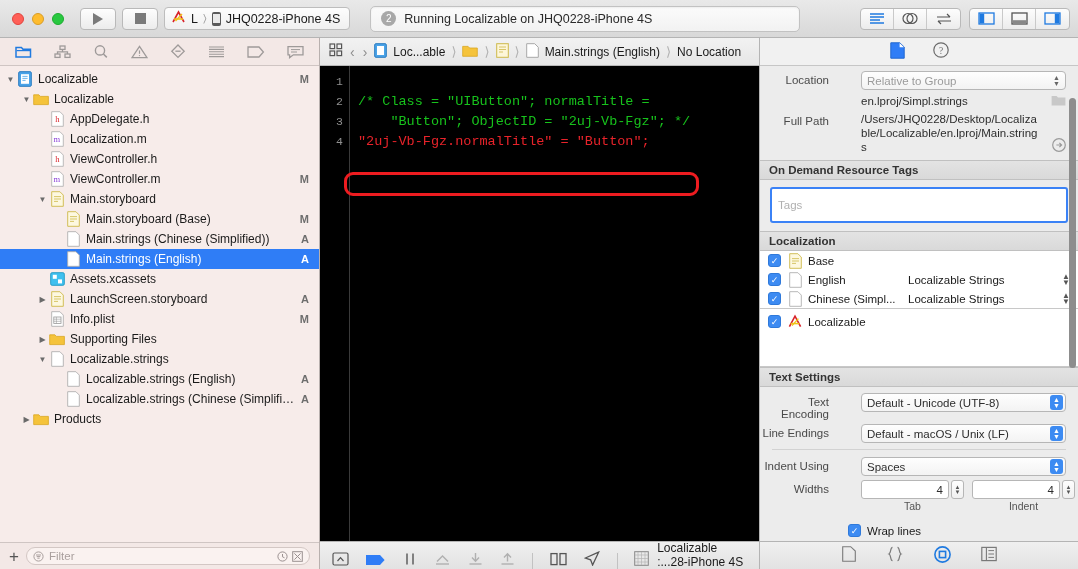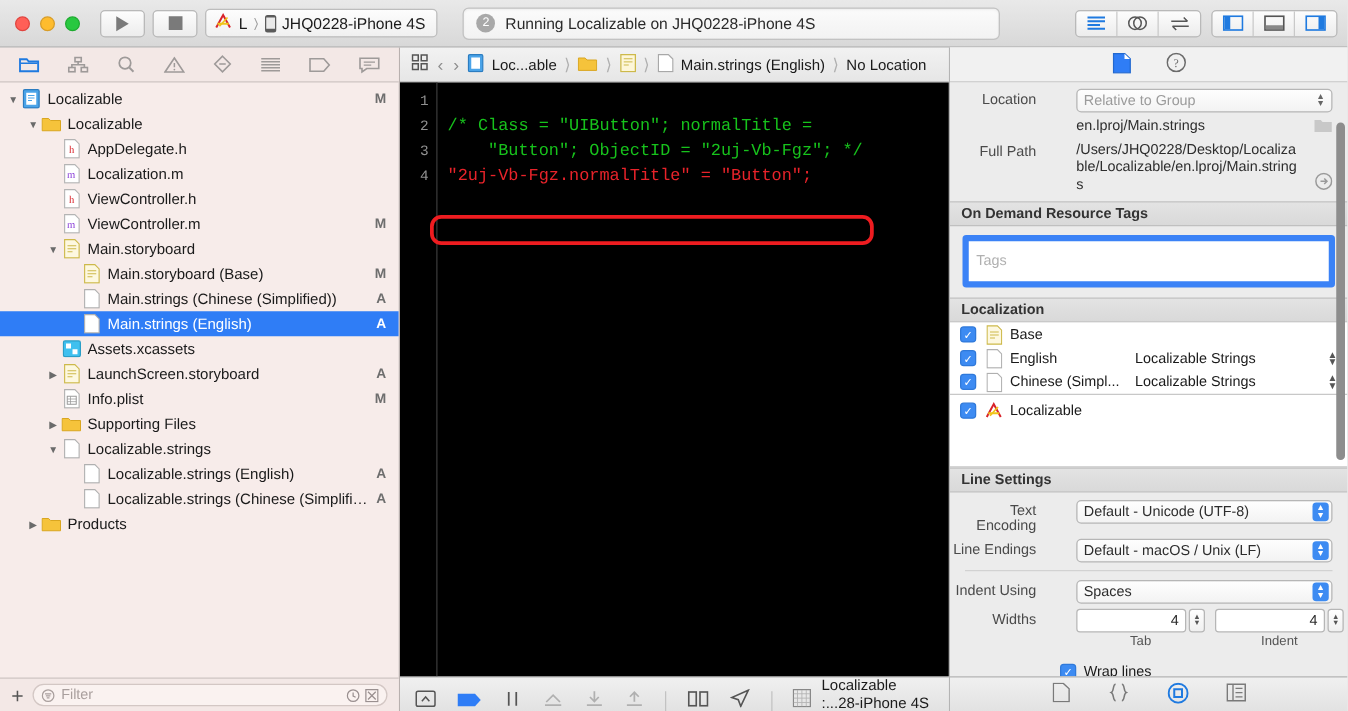--- a/index.html
+++ b/index.html
@@ -202,21 +202,21 @@
   .path-txt { font-size: 11.5px; color: #2d2d2d; line-height: 14px; word-break: break-all; }
 
   .sec-hd {
     background: linear-gradient(#e3e3e3, #d9d9d9);
     border-top: 1px solid #c0c0c0; border-bottom: 1px solid #c0c0c0;
     font-size: 11.5px; font-weight: bold; color: #333;
     padding: 3px 9px; margin-top: 6px;
   }
   .tags-field {
     margin: 7px 10px 8px 10px; height: 32px;
-    border: 5px solid #3b82f6; border-radius: 3px; background: #fff;
+    border: 2px solid #3b82f6; border-radius: 3px; background: #fff;
     display: flex; align-items: center; padding: 16px 6px; color: #b0b0b0; font-size: 11.5px;
   }
   .loc-list { background: #fff; border-bottom: 1px solid #c8c8c8; }
   .loc-row { height: 19px; display: flex; align-items: center; padding: 0 8px; font-size: 11.5px; }
   .cb {
     width: 13px; height: 13px; flex: 0 0 13px; border-radius: 3px;
     background: #3d8bf2; border: 1px solid #2f79da;
     display: flex; align-items: center; justify-content: center;
     color: #fff; font-size: 9px; margin-right: 6px;
   }
@@ -798,21 +798,21 @@
             <div class="popup grey">
               <span>Relative to Group</span>
               <span class="stepper">▲<br>▼</span>
             </div>
           </div>
         </div>
 
         <div class="insp-row">
           <div class="insp-lab"></div>
           <div class="insp-val" style="display:flex;align-items:flex-start;">
-            <span class="path-txt">en.lproj/Main.strings</span>
+            <span class="path-txt">en.lproj/Simpl.strings</span>
             <span style="margin-left:auto;">
               <svg width="15" height="12" viewBox="0 0 15 12">
                 <path d="M.6 2h5l1.4 1.5h7.4v8H.6z" fill="#c8c8c8"></path>
               </svg>
             </span>
           </div>
         </div>
 
         <div class="insp-row">
           <div class="insp-lab">Full Path</div>
@@ -878,21 +878,21 @@
                 <svg width="16" height="15" viewBox="0 0 16 15">
                   <path d="M2.4 12.6L8 2.2l5.6 10.4" fill="none" stroke="#d8232a" stroke-width="1.6"></path>
                   <path d="M3.6 9.6h8.8" stroke="#f0c419" stroke-width="1.5"></path>
                   <path d="M5 11.6L11.4 4.6" stroke="#f0c419" stroke-width="1.4"></path>
                 </svg>
               </span>
               <span>Localizable</span>
             </div>
           </div>
 
-        <div class="sec-hd" style="margin-top:0;">Line Settings</div>
+        <div class="sec-hd" style="margin-top:0;">Text Settings</div>
 
         <div style="padding-top:6px;">
           <div class="insp-row">
             <div class="insp-lab">Text Encoding</div>
             <div class="insp-val">
               <div class="popup blue">
                 <span>Default - Unicode (UTF-8)</span>
                 <span class="stepper">▲<br>▼</span>
               </div>
             </div>

